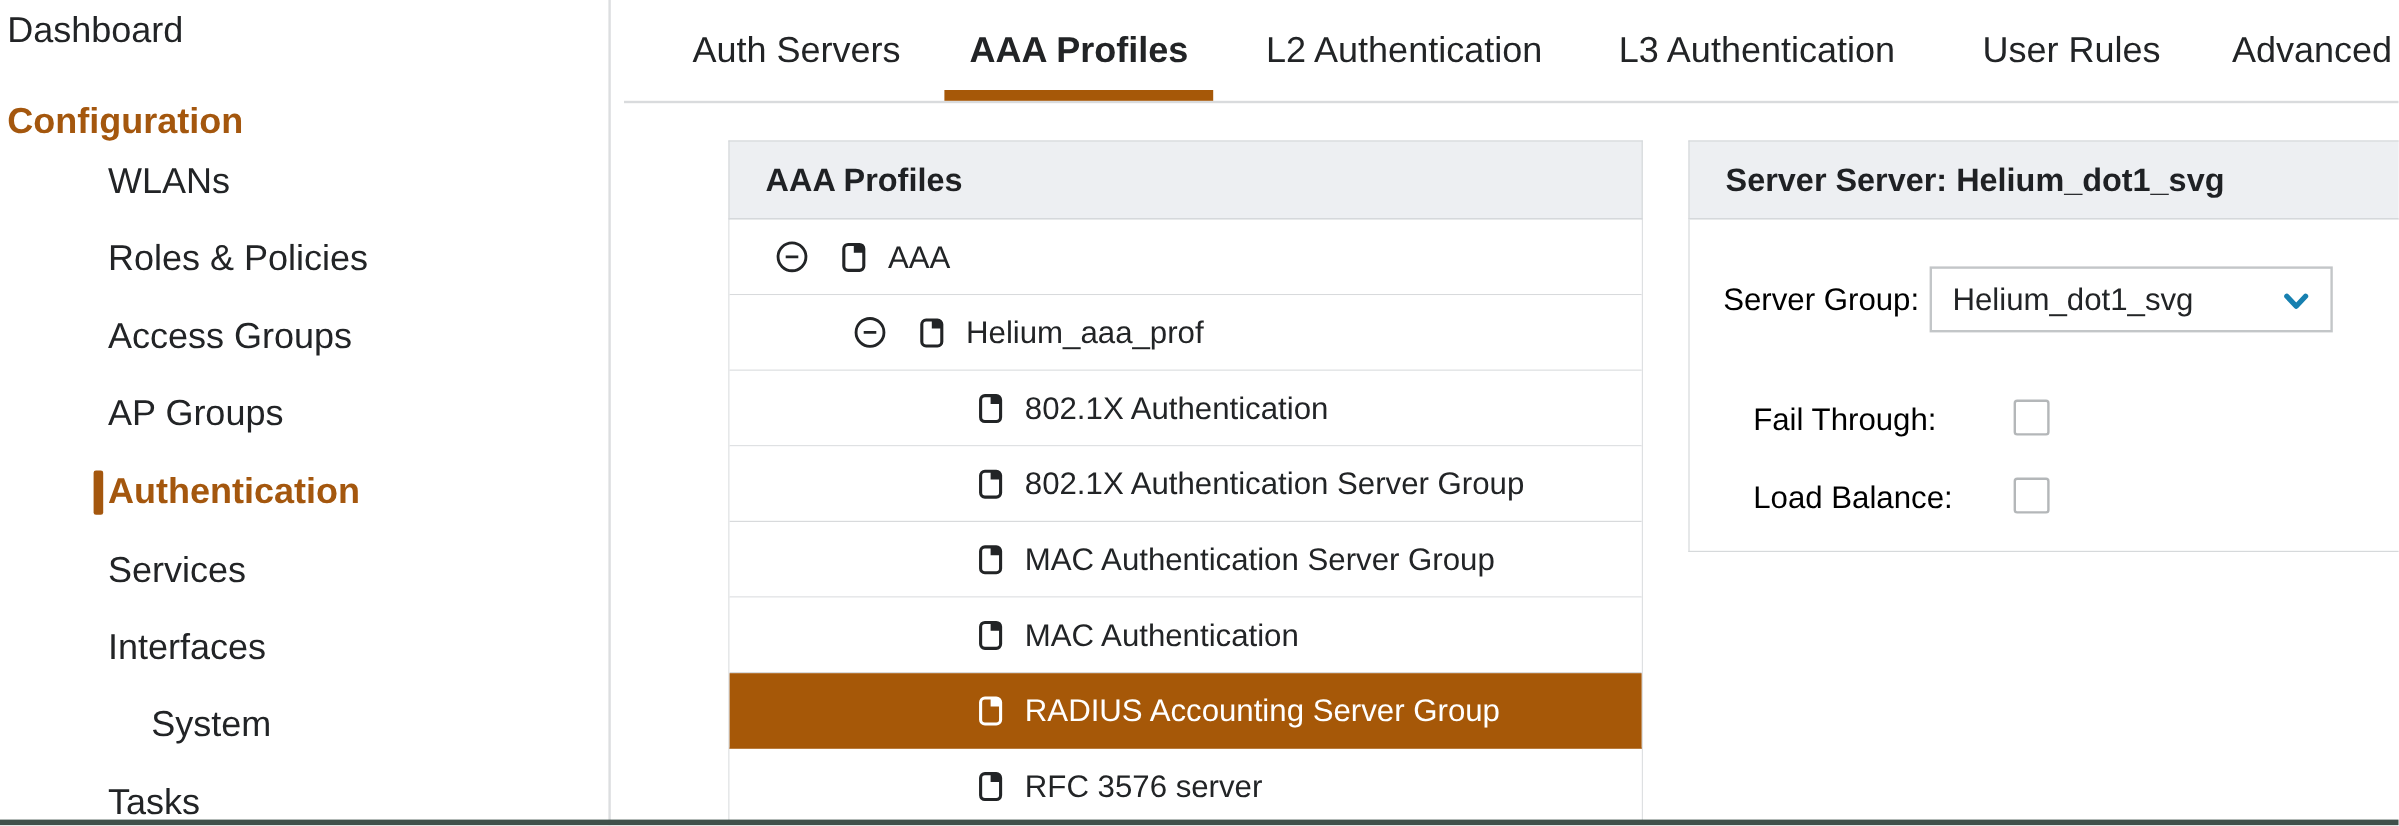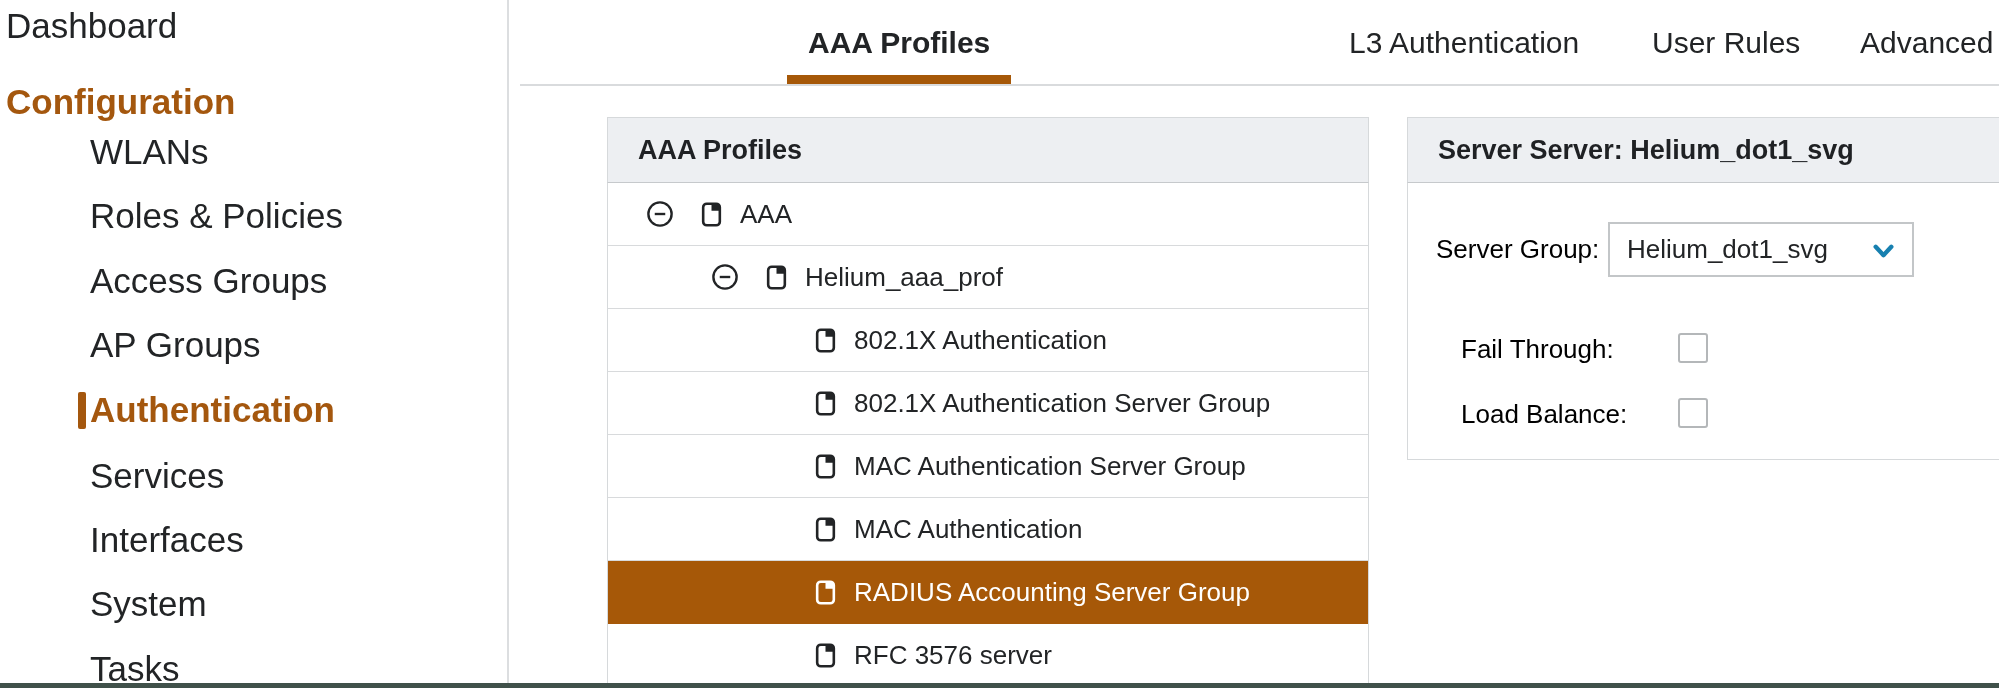--- a/index.html
+++ b/index.html
@@ -5,21 +5,21 @@
   html,body { margin:0; padding:0; background:#ffffff; }
   #root {
     position:relative; width:1999px; height:688px; overflow:hidden;
     background:#ffffff; font-family:"Liberation Sans", sans-serif;
     color:#222426; -webkit-font-smoothing:antialiased;
   }
 
   
   #sidebar { position:absolute; left:0; top:0; width:507px; height:100%; background:#fff; }
   .side-item {
-    position:absolute; height:36px; line-height:36px; font-size:35px;
+    position:absolute; height:36px; line-height:36px; font-size:30px;
     color:#222426; white-space:nowrap; cursor:pointer;
   }
   .side-item.lvl0 { left:6px; }
   .side-item.lvl1 { left:90px; }
   .side-item.active { color:var(--accent); font-weight:bold; }
   .side-item .marker {
     position:absolute; left:-12px; top:0px; width:8px; height:37px;
     background:var(--accent); border-radius:2px;
   }
   #side-divider { position:absolute; left:507px; top:0; width:2px; height:100%; background:#dcdee0; }
@@ -61,21 +61,21 @@
 
   
   #detail-panel { position:absolute; left:1407px; top:117px; width:640px; }
   #detail-body {
     position:relative; height:277px; background:#fff; box-sizing:border-box;
     border-left:1px solid #d6d9db; border-bottom:1px solid #d6d9db;
   }
   .field-label { position:absolute; height:36px; line-height:36px; font-size:26px; color:#000000; white-space:nowrap; }
   #sg-label   { left:28px; top:48px; }
   #sg-select {
-    position:absolute; left:200px; top:39px; width:306px; height:55px; box-sizing:border-box;
+    position:absolute; left:200px; top:39px; width:336px; height:55px; box-sizing:border-box;
     background:#fff; border:2px solid #c3c6c8; display:flex; align-items:center;
     padding-left:17px; font-size:26px; color:#222426; cursor:pointer; white-space:nowrap;
   }
   #sg-select .chev { position:absolute; right:16px; top:15px; width:25px; height:25px; color:var(--chevron); }
   #ft-label { left:53px; top:148px; }
   #lb-label { left:53px; top:213px; }
   .checkbox {
     position:absolute; width:30px; height:30px; box-sizing:border-box;
     background:#fff; border:2px solid #b4b7b9; border-radius:3px; cursor:pointer;
   }
@@ -93,29 +93,35 @@
   <nav id="sidebar">
       <div class="side-item lvl0" style="top: 8px;"><span>Dashboard</span></div>
       <div class="side-item lvl0 active" style="top: 70px; margin-top: 14px;"><span>Configuration</span></div>
       <div class="side-item lvl1" style="top: 134px;"><span>WLANs</span></div>
       <div class="side-item lvl1" style="top: 198px;"><span>Roles &amp; Policies</span></div>
       <div class="side-item lvl1" style="top: 263px;"><span>Access Groups</span></div>
       <div class="side-item lvl1" style="top: 327px;"><span>AP Groups</span></div>
       <div class="side-item lvl1 active" style="top: 392px;"><span class="marker"></span><span>Authentication</span></div>
       <div class="side-item lvl1" style="top: 458px;"><span>Services</span></div>
       <div class="side-item lvl1" style="top: 522px;"><span>Interfaces</span></div>
-      <div class="side-item lvl1" style="top: 586px;"><span>System</span></div>
+      <div class="side-item lvl1" style="top: 586px; margin-left: 36px;"><span>System</span></div>
       <div class="side-item lvl1" style="top: 651px;"><span>Tasks</span></div>
     </nav>
   <div id="side-divider"></div>
 
   <div id="tabbar">
     <div id="tabbar-border"></div>
+  <div class="tab" style="left: 70px;">
+        <span>Auth Servers</span>
+      </div>
       <div class="tab active" style="left: 301px;">
         <span>AAA Profiles</span>
+      </div>
+      <div class="tab" style="left: 548px;">
+        <span>L2 Authentication</span>
       </div>
       <div class="tab" style="left: 842px;">
         <span>L3 Authentication</span>
       </div>
       <div class="tab" style="left: 1145px;">
         <span>User Rules</span>
       </div>
       <div class="tab" style="left: 1353px;">
         <span>Advanced</span>
       </div>

